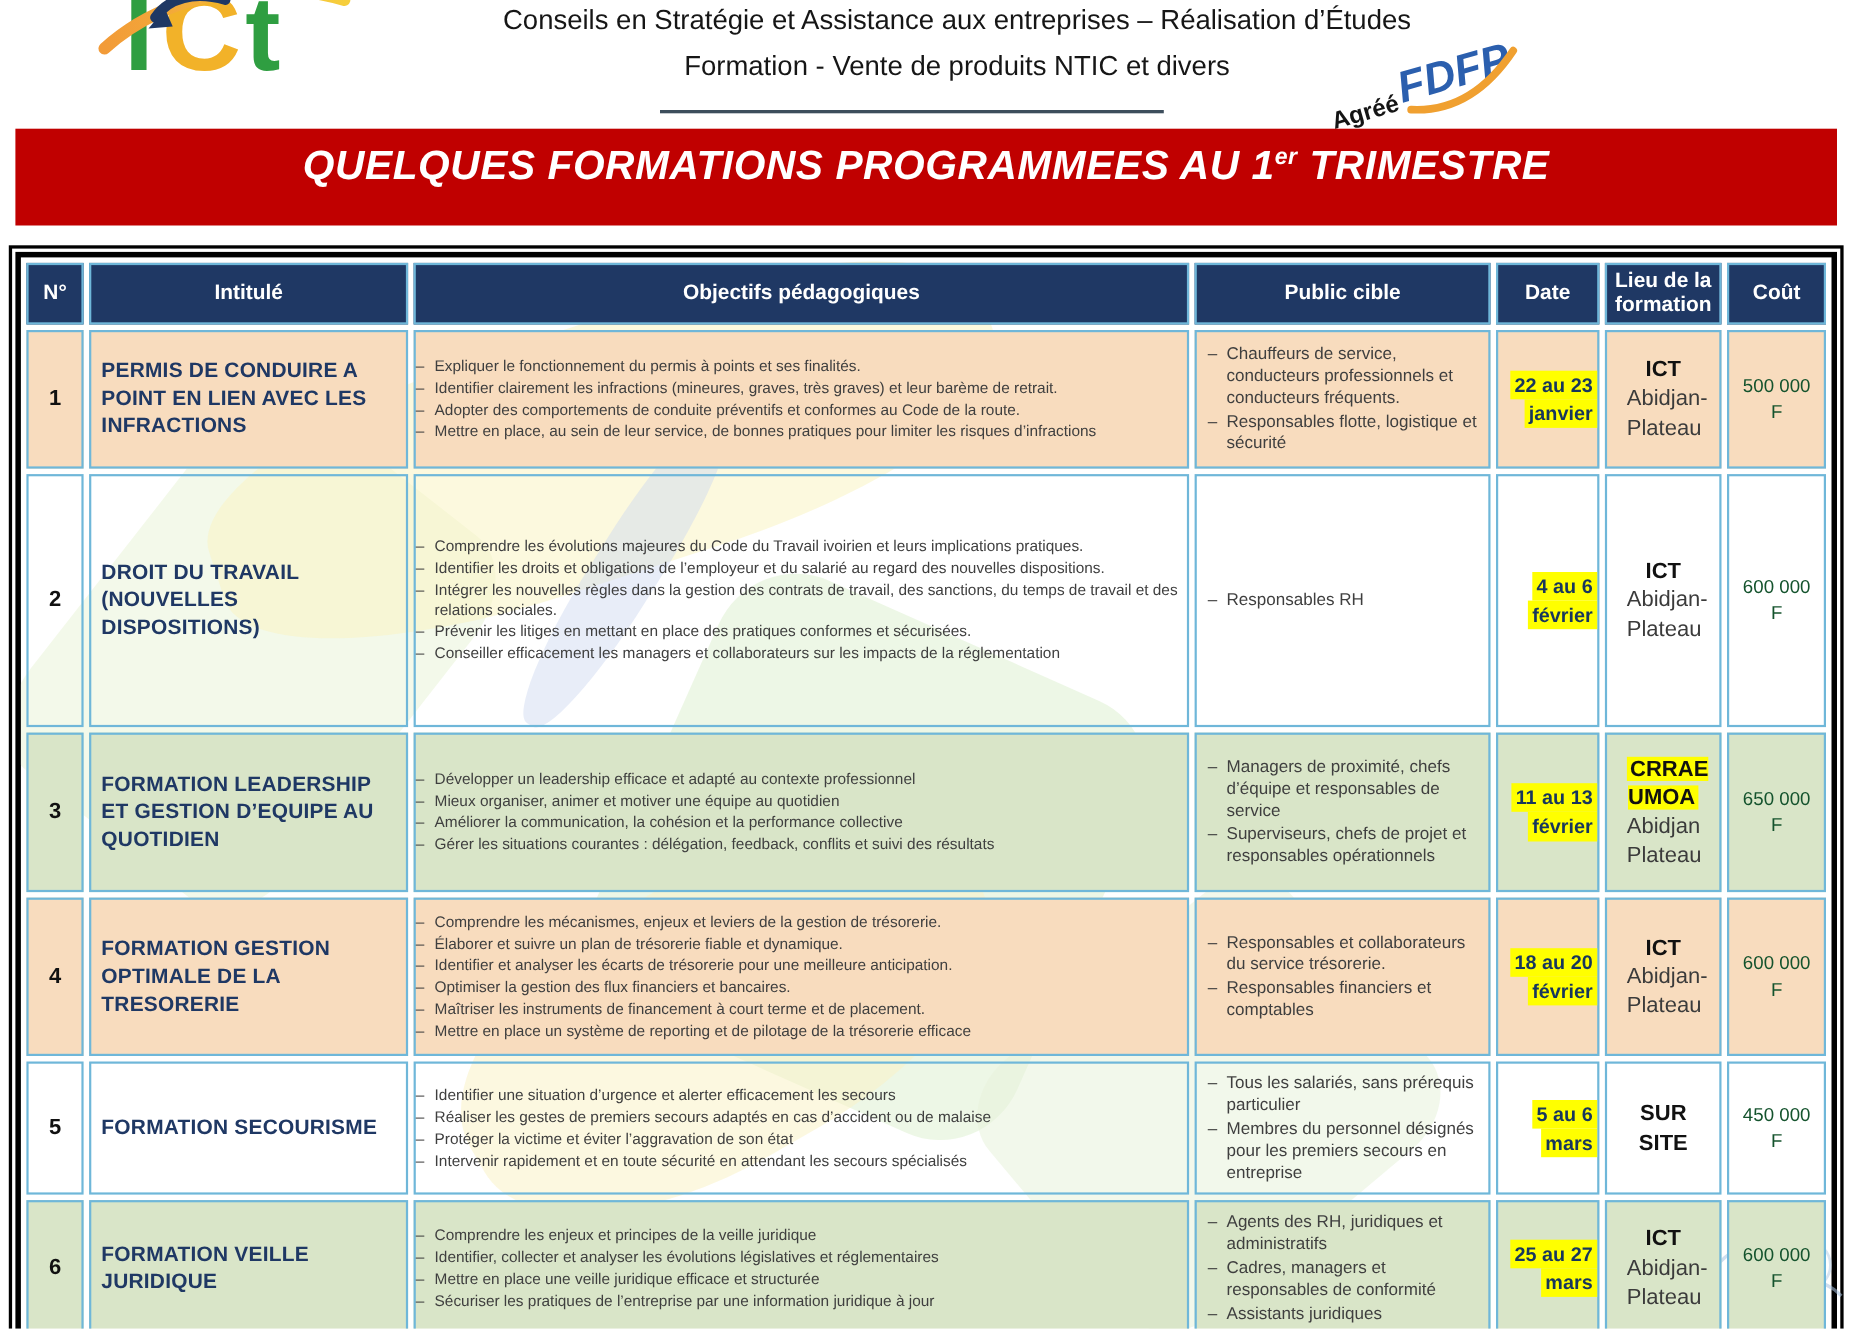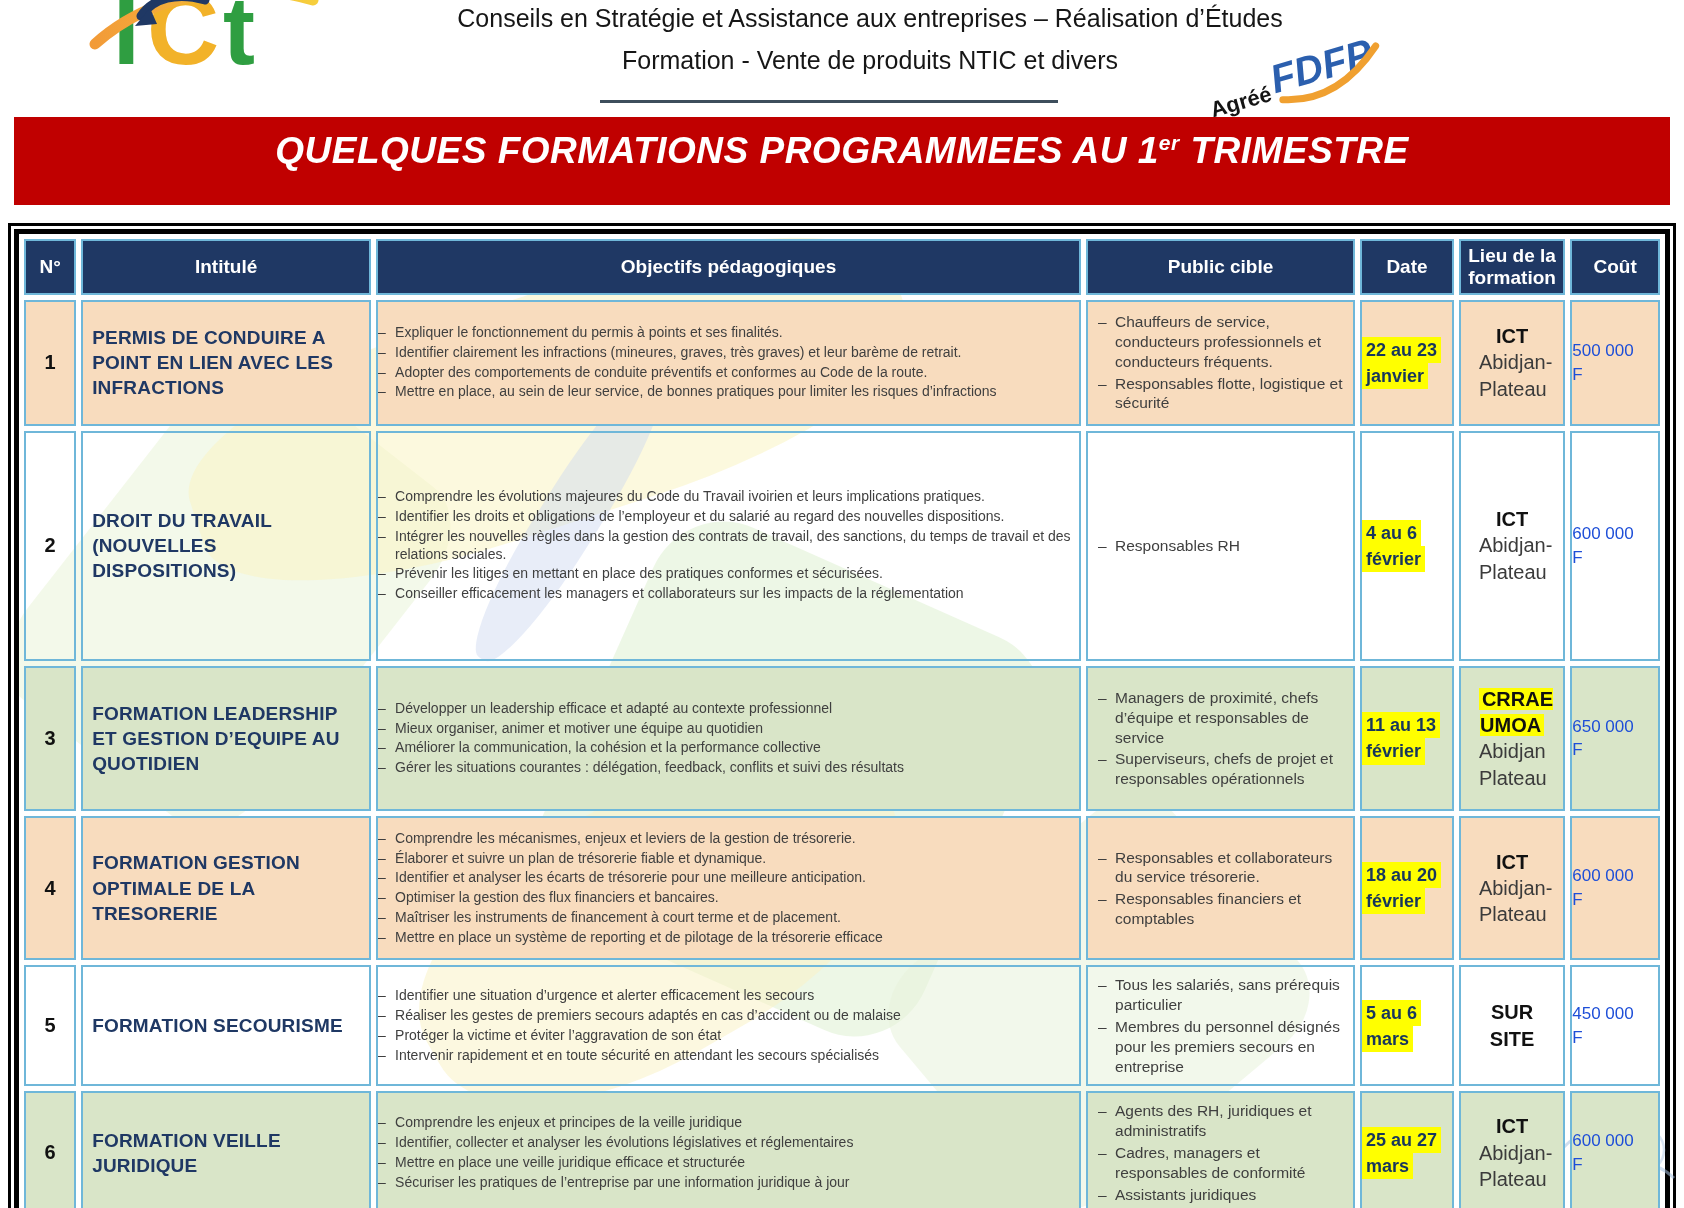--- a/index.html
+++ b/index.html
@@ -83,30 +83,30 @@
   tbody tr:nth-of-type(6) { height:106px; }
 
   td.cell-num { text-align:center; font-size:20px; font-weight:bold; color:#111; }
   td.cell-title { padding:6px 6px 6px 9px; }
   .course-title { color:#1F3864; font-weight:bold; font-size:19px; line-height:1.33; letter-spacing:0.2px; }
   td.cell-obj { padding:8px 0; font-size:14px; color:#3F3F3F; line-height:1.27; }
   td.cell-pub { padding:6px 10px; font-size:15.5px; color:#3F3F3F; line-height:1.28; }
   .dash-item { position:relative; padding-left:17px; margin:2px 0; }
   .dash-item::before { content:"–"; position:absolute; left:0; top:0; }
 
-  td.cell-date { text-align:left; font-size:18px; font-weight:bold; color:#17365D; }
+  td.cell-date { text-align:right; font-size:18px; font-weight:bold; color:#17365D; }
   .date-line { line-height:1.45; }
   .hl { background:#FFFF00; display:inline-block; padding:0 4px; }
 
   td.cell-lieu { text-align:center; font-size:20px; color:#262626; line-height:1.32; padding:18px; }
   .lieu-main { font-weight:bold; color:#111; }
   .lieu-main.ylw span { background:#FFFF00; padding:0 3px; }
   .lieu-sub { color:#3b3b3b; }
 
-  td.cell-cost { font-size:17px; color:#1d4ed8; line-height:1.4; }
+  td.cell-cost { text-align:center; font-size:17px; color:#14532d; line-height:1.4; }
 
   .flourish { position:absolute; right:0; bottom:0; opacity:0.55; }
 </style>
 </head>
 <body>
 
 <div class="page">
 
   <div class="logo-block">
     <svg class="logo-art" width="300" height="104" viewBox="0 0 300 104">

